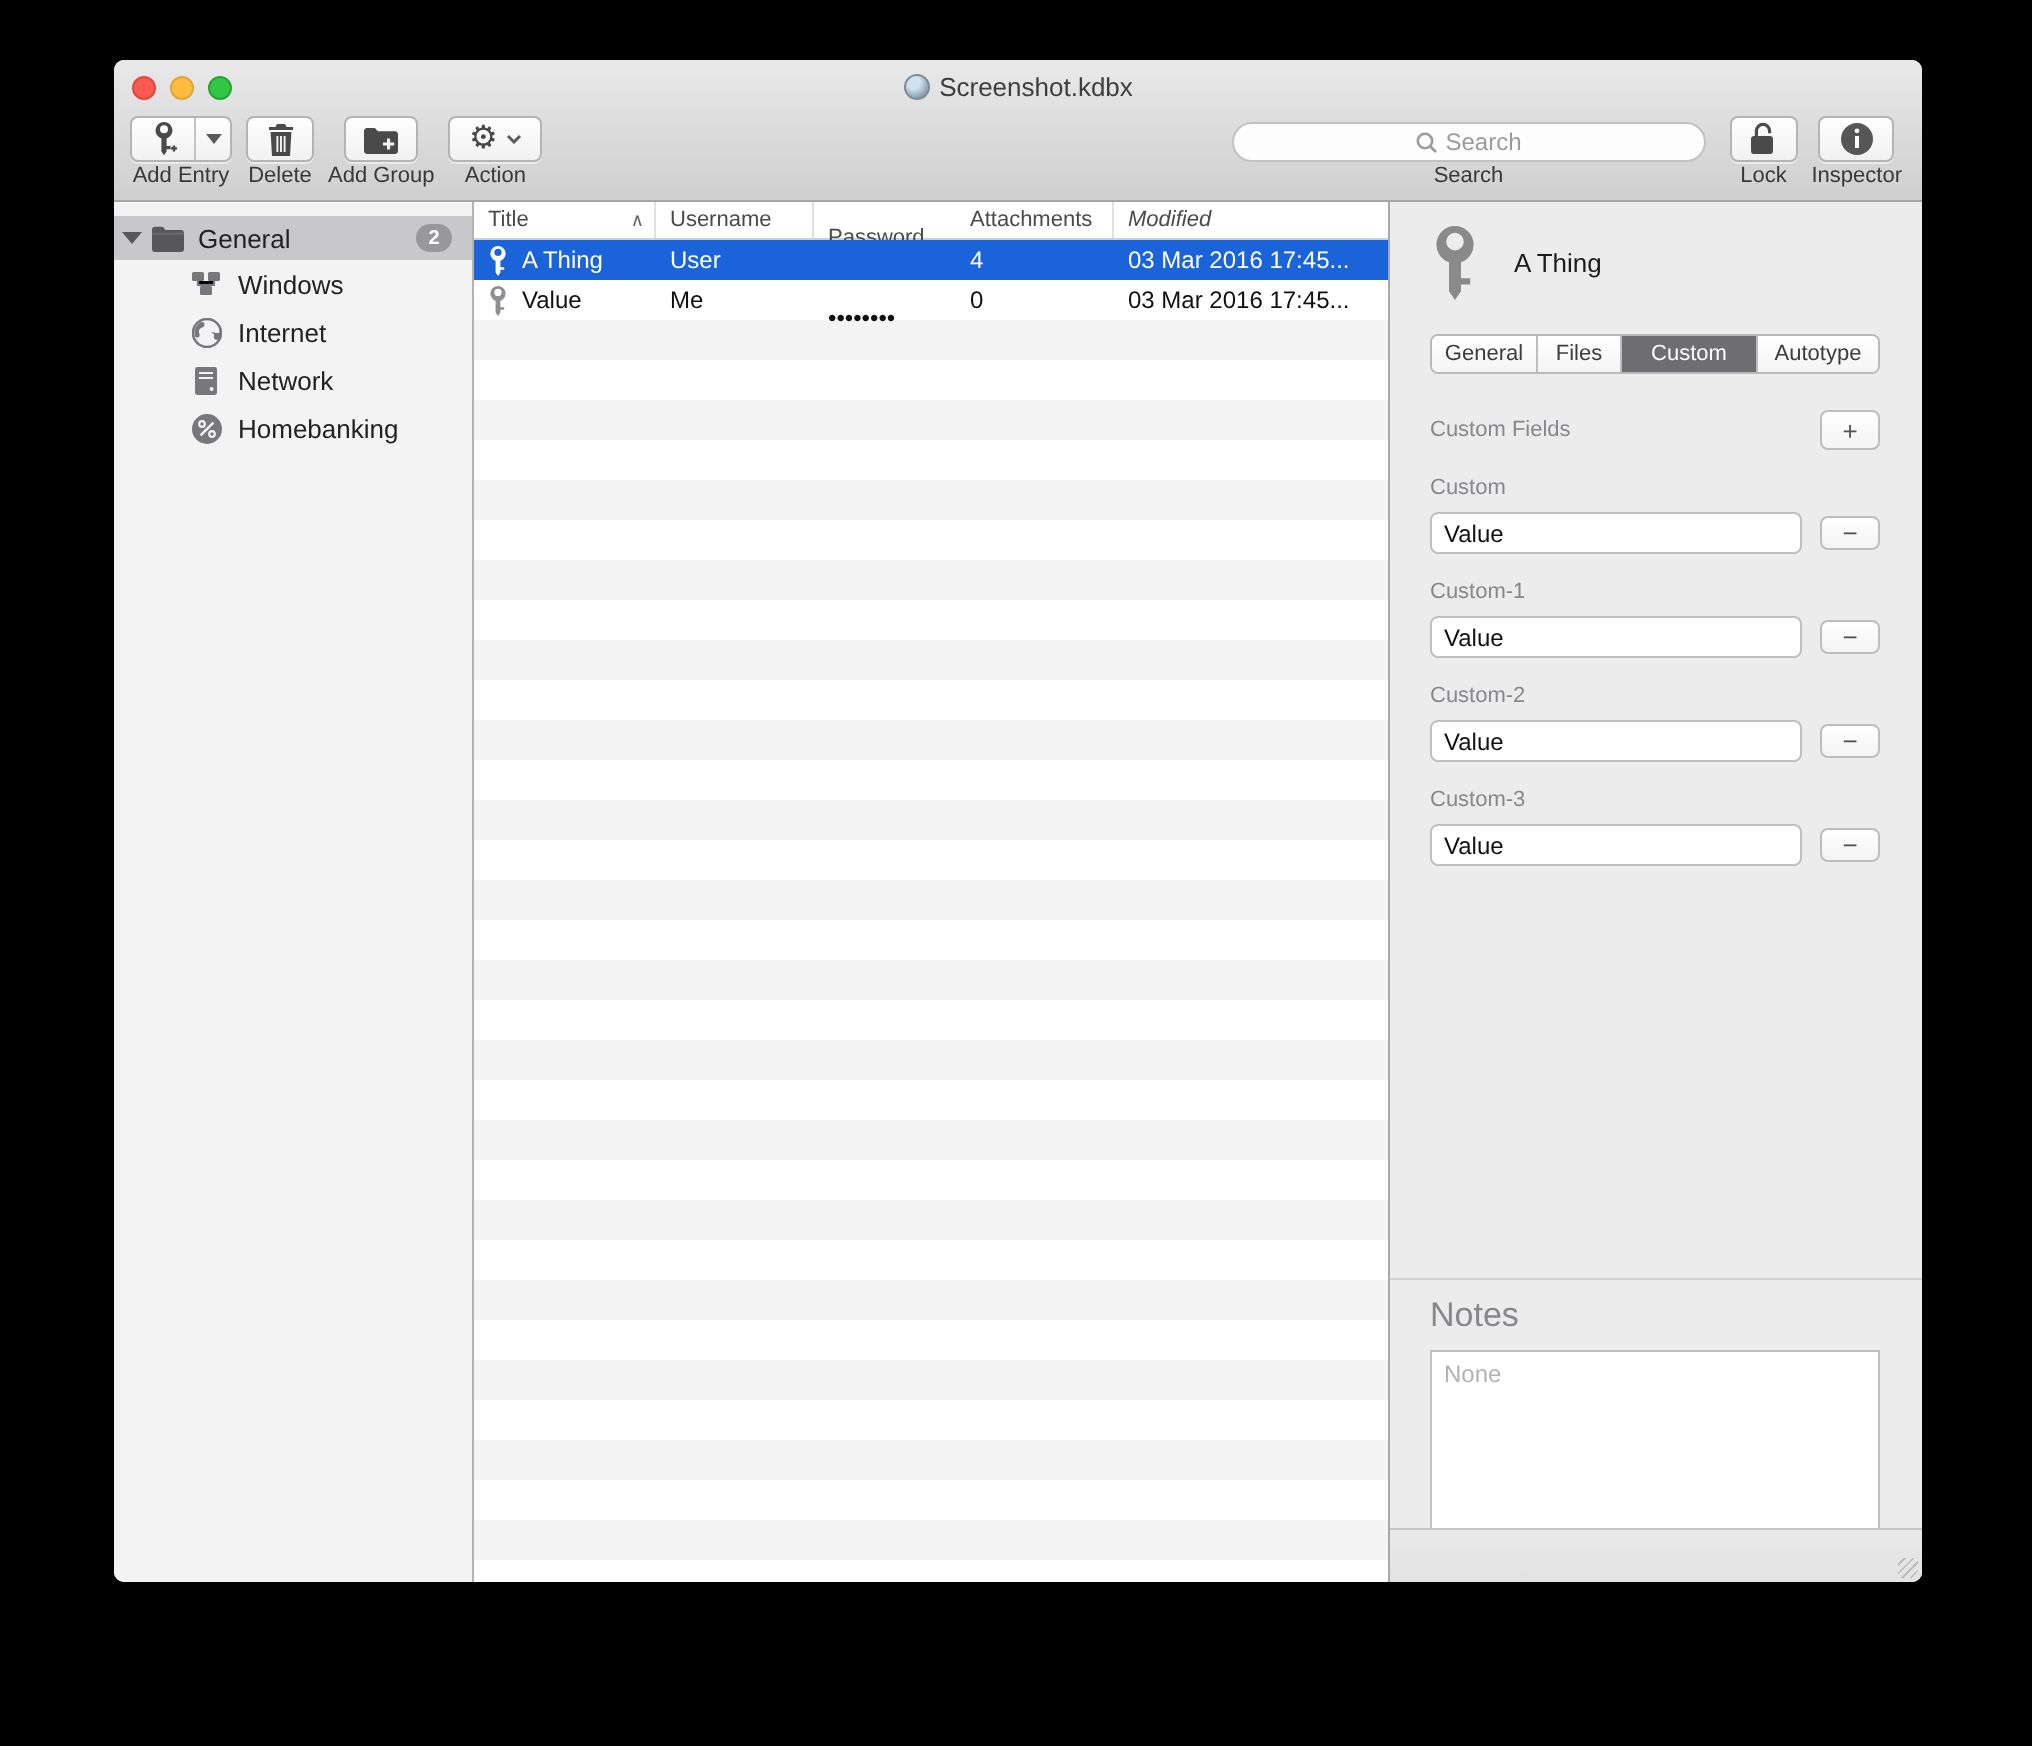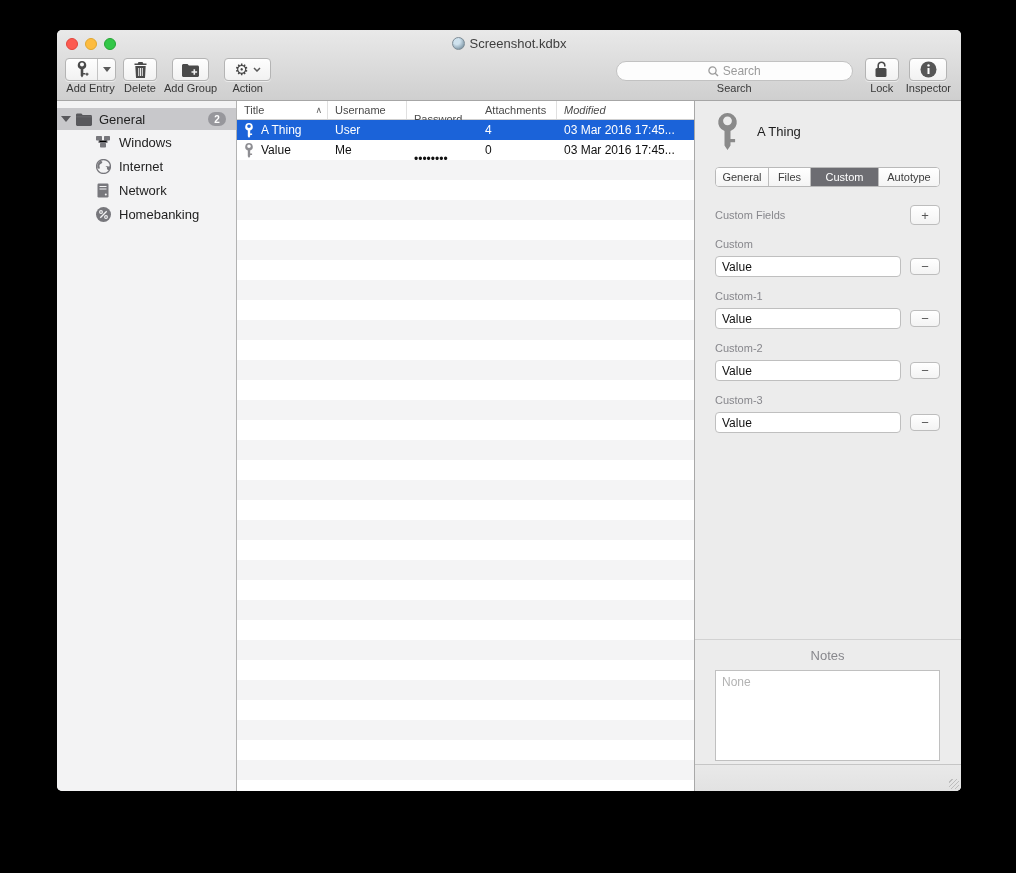--- a/index.html
+++ b/index.html
@@ -111,21 +111,21 @@
     align-items:center; justify-content:center; line-height:1; }
 
   .field-group { margin-top:13px; }
   .field-label { font-size:11px; color:#87878c; margin-bottom:6px; }
   .field-row { display:flex; align-items:center; }
   .field-input { width:186px; height:21px; border:1px solid #bfbfbf; border-radius:4px; background:#fff;
     font-size:12px; color:#111; padding:0 6px; font-family:"Liberation Sans",sans-serif; outline:none; }
   .minus-btn { height:17px; }
 
   .notes-section { height:125px; border-top:1px solid #d2d2d2; padding:8px 21px 0 20px; }
-  .notes-label { font-size:13px; color:#87878c; margin-bottom:7px;text-align:center; }
+  .notes-label { font-size:17px; color:#87878c; margin-bottom:7px; }
   .notes-area { width:225px; height:91px; border:1px solid #c0c0c0; background:#fff; resize:none;
     font-size:12px; color:#333; padding:4px 6px; font-family:"Liberation Sans",sans-serif; outline:none; }
   .notes-area::placeholder { color:#b3b3b3; }
 
   .insp-bottombar { flex:1; border-top:1px solid #c6c6c6; background:linear-gradient(#e9e9e9,#e2e2e2);
     position:relative; }
   .resize-grip { position:absolute; right:2px; bottom:2px; width:10px; height:10px;
     background:repeating-linear-gradient(135deg, transparent 0 2px, #bdbdbd 2px 3px); }
 </style>
 </head>

